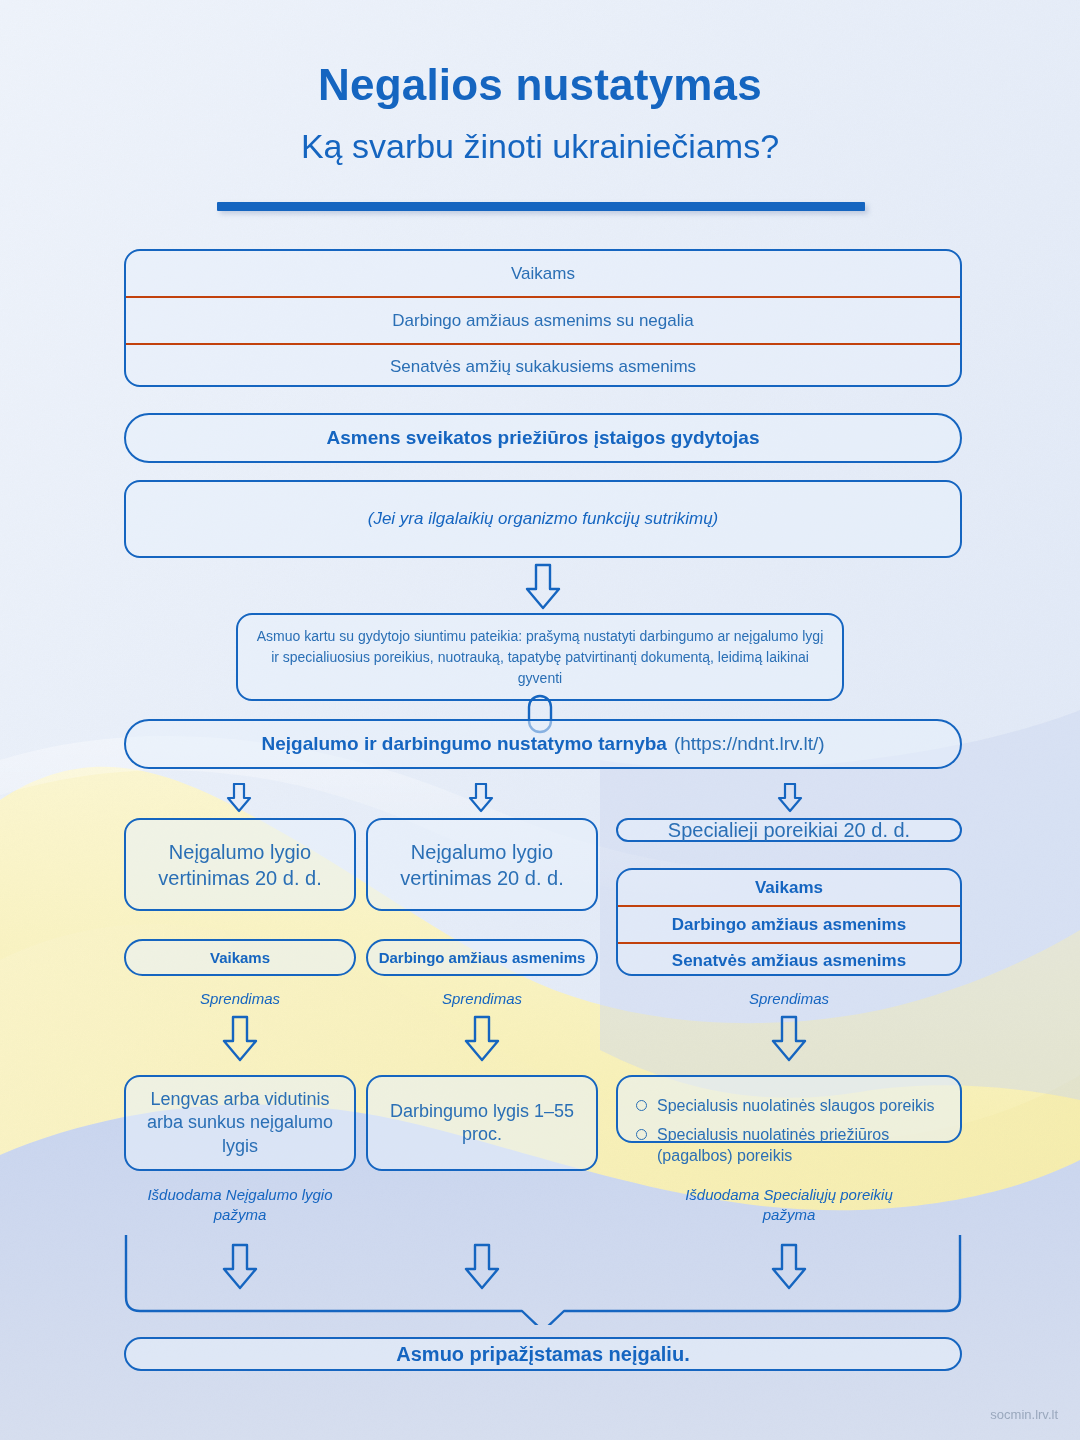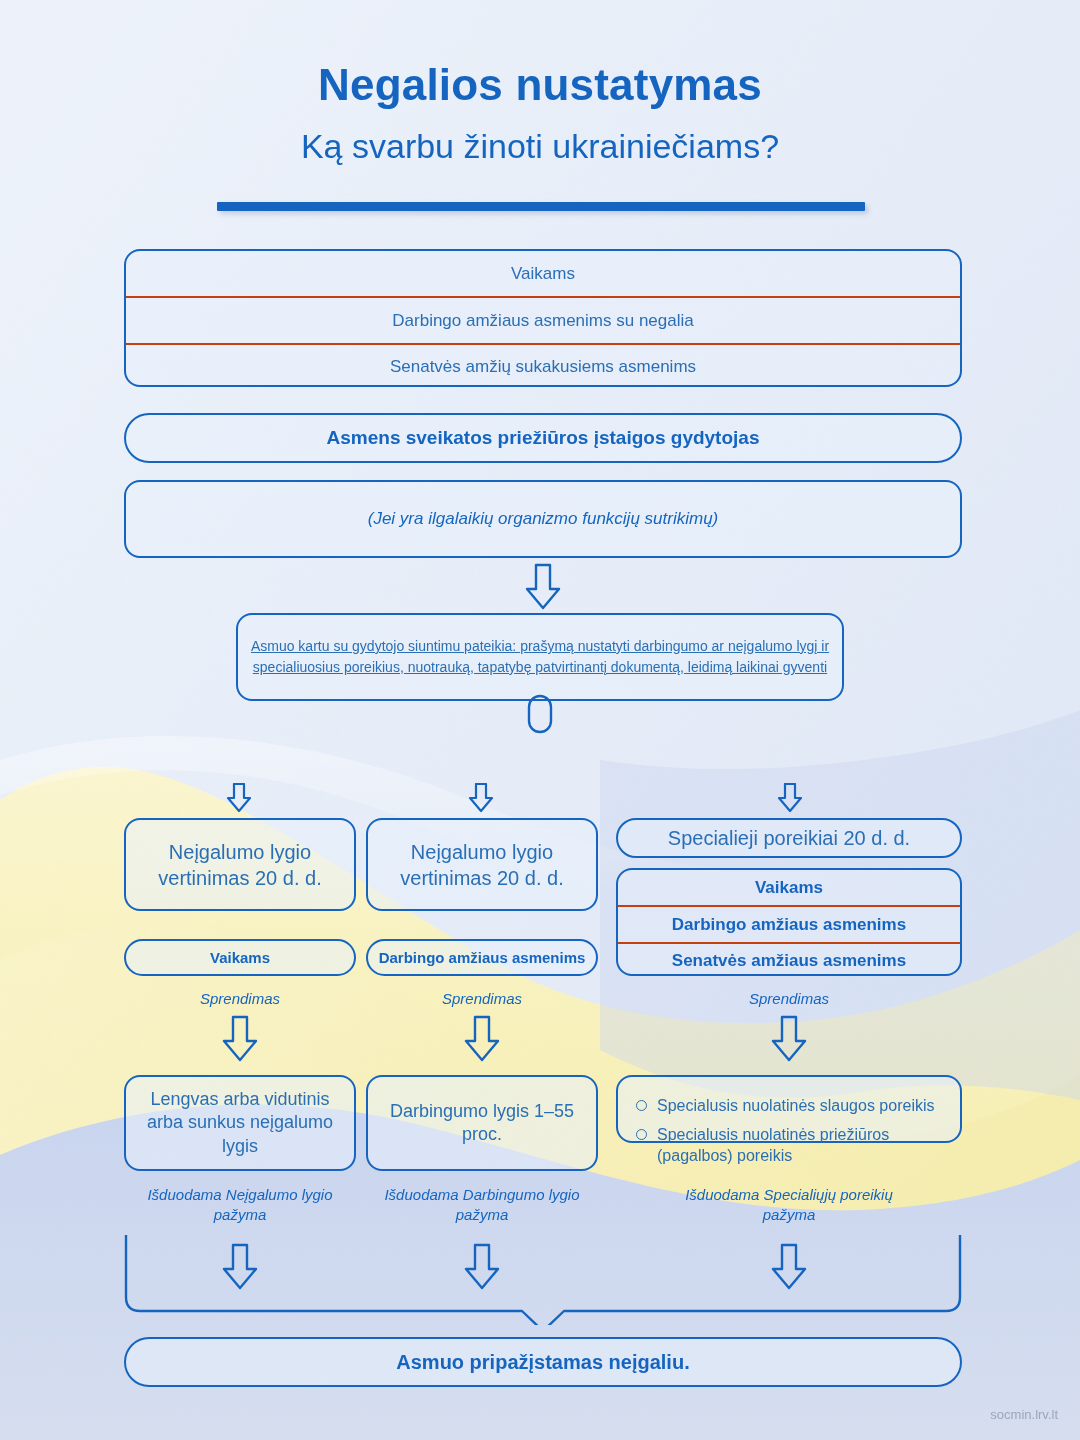--- a/index.html
+++ b/index.html
@@ -137,28 +137,32 @@
   </div>
 
   <div class="box" style="left:124px;top:480px;width:838px;height:78px;flex-direction:column;">
     <span style="font-style:italic;">(Jei yra ilgalaikių organizmo funkcijų sutrikimų)</span>
   </div>
 
   <svg class="arrow" style="left:523px;top:563px;" width="40" height="48" viewBox="0 0 40 48">
     <path d="M13,2 L27,2 L27,26 L36,26 L20,45 L4,26 L13,26 Z" fill="none" stroke="#1565c0" stroke-width="2.4" stroke-linejoin="round"></path>
   </svg>
 
-  <div class="box light" style="left:236px;top:613px;width:608px;height:88px;font-size:14px;line-height:1.5;padding:0 12px;text-decoration:underline;">
+  <div class="box light" style="left:236px;top:613px;width:608px;height:88px;font-size:14px;line-height:1.5;padding:0 18px;">
     <span>Asmuo kartu su gydytojo siuntimu pateikia: prašymą nustatyti darbingumo ar neįgalumo lygį ir specialiuosius poreikius, nuotrauką, tapatybę patvirtinantį dokumentą, leidimą laikinai gyventi</span>
   </div>
 
   <svg class="arrow" style="left:527px;top:694px;" width="26" height="40" viewBox="0 0 26 40">
     <rect x="2" y="2" width="22" height="36" rx="11" fill="none" stroke="#1565c0" stroke-width="2.4"></rect>
   </svg>
 
+  <div class="box" style="left:124px;top:719px;width:838px;height:50px;border-radius:25px;font-size:19px;">
+    <span style="font-weight:bold;">Neįgalumo ir darbingumo nustatymo tarnyba</span>
+    <span style="margin-left:7px;color:#2a6fb5;font-weight:400;">(https://ndnt.lrv.lt/)</span>
+  </div>
 
   <svg class="arrow" style="left:226px;top:783px;" width="26" height="30" viewBox="0 0 26 30">
     <path d="M8,1 L18,1 L18,15 L24,15 L13,28 L2,15 L8,15 Z" fill="none" stroke="#1565c0" stroke-width="2.2" stroke-linejoin="round"></path>
   </svg>
   <svg class="arrow" style="left:468px;top:783px;" width="26" height="30" viewBox="0 0 26 30">
     <path d="M8,1 L18,1 L18,15 L24,15 L13,28 L2,15 L8,15 Z" fill="none" stroke="#1565c0" stroke-width="2.2" stroke-linejoin="round"></path>
   </svg>
   <svg class="arrow" style="left:777px;top:783px;" width="26" height="30" viewBox="0 0 26 30">
     <path d="M8,1 L18,1 L18,15 L24,15 L13,28 L2,15 L8,15 Z" fill="none" stroke="#1565c0" stroke-width="2.2" stroke-linejoin="round"></path>
   </svg>
@@ -187,26 +191,25 @@
   <div class="box bold pill" style="left:366px;top:939px;width:232px;height:37px;font-size:15px;">
     <span>Darbingo amžiaus asmenims</span>
   </div>
   <div class="capt" style="left:366px;top:989px;width:232px;">Sprendimas</div>
   <svg class="arrow" style="left:462px;top:1015px;" width="40" height="48" viewBox="0 0 40 48">
     <path d="M13,2 L27,2 L27,26 L36,26 L20,45 L4,26 L13,26 Z" fill="none" stroke="#1565c0" stroke-width="2.4" stroke-linejoin="round"></path>
   </svg>
   <div class="box light" style="left:366px;top:1075px;width:232px;height:96px;font-size:18px;padding:0 12px;">
     <span>Darbingumo lygis 1–55 proc.</span>
   </div>
-  <div class="capt" style="left:370px;top:1185px;width:224px;">Išduodama Darbingumo lygio pažyma</div>
   <svg class="arrow" style="left:462px;top:1243px;" width="40" height="48" viewBox="0 0 40 48">
     <path d="M13,2 L27,2 L27,26 L36,26 L20,45 L4,26 L13,26 Z" fill="none" stroke="#1565c0" stroke-width="2.4" stroke-linejoin="round"></path>
   </svg>
 
-  <div class="box light pill" style="left:616px;top:818px;width:346px;height:40px;font-size:20px;">
+  <div class="box light pill" style="left:616px;top:818px;width:346px;height:24px;font-size:20px;">
     <span>Specialieji poreikiai 20 d. d.</span>
   </div>
   <div class="stack boldrows" style="left:616px;top:868px;width:346px;height:108px;">
     <div class="row" style="height:35px;">Vaikams</div>
     <div class="row" style="height:35px;">Darbingo amžiaus asmenims</div>
     <div class="row" style="height:34px;">Senatvės amžiaus asmenims</div>
   </div>
   <div class="capt" style="left:616px;top:989px;width:346px;">Sprendimas</div>
   <svg class="arrow" style="left:769px;top:1015px;" width="40" height="48" viewBox="0 0 40 48">
     <path d="M13,2 L27,2 L27,26 L36,26 L20,45 L4,26 L13,26 Z" fill="none" stroke="#1565c0" stroke-width="2.4" stroke-linejoin="round"></path>
@@ -225,18 +228,18 @@
   </div>
   <div class="capt" style="left:660px;top:1185px;width:258px;">Išduodama Specialiųjų poreikių pažyma</div>
   <svg class="arrow" style="left:769px;top:1243px;" width="40" height="48" viewBox="0 0 40 48">
     <path d="M13,2 L27,2 L27,26 L36,26 L20,45 L4,26 L13,26 Z" fill="none" stroke="#1565c0" stroke-width="2.4" stroke-linejoin="round"></path>
   </svg>
 
   <svg class="arrow" style="left:124px;top:1235px;" width="838" height="90" viewBox="0 0 838 90">
     <path d="M2,0 L2,62 Q2,76 16,76 L398,76 L419,96 L440,76 L822,76 Q836,76 836,62 L836,0" fill="none" stroke="#1565c0" stroke-width="2.4" stroke-linejoin="round"></path>
   </svg>
 
-  <div class="box bold" style="left:124px;top:1337px;width:838px;height:50px;border-radius:25px;font-size:20px;">
+  <div class="box bold" style="left:124px;top:1337px;width:838px;height:34px;border-radius:25px;font-size:20px;">
     <span>Asmuo pripažįstamas neįgaliu.</span>
   </div>
 
   <div class="footer">socmin.lrv.lt</div>
 </div>
 
 </body></html>

